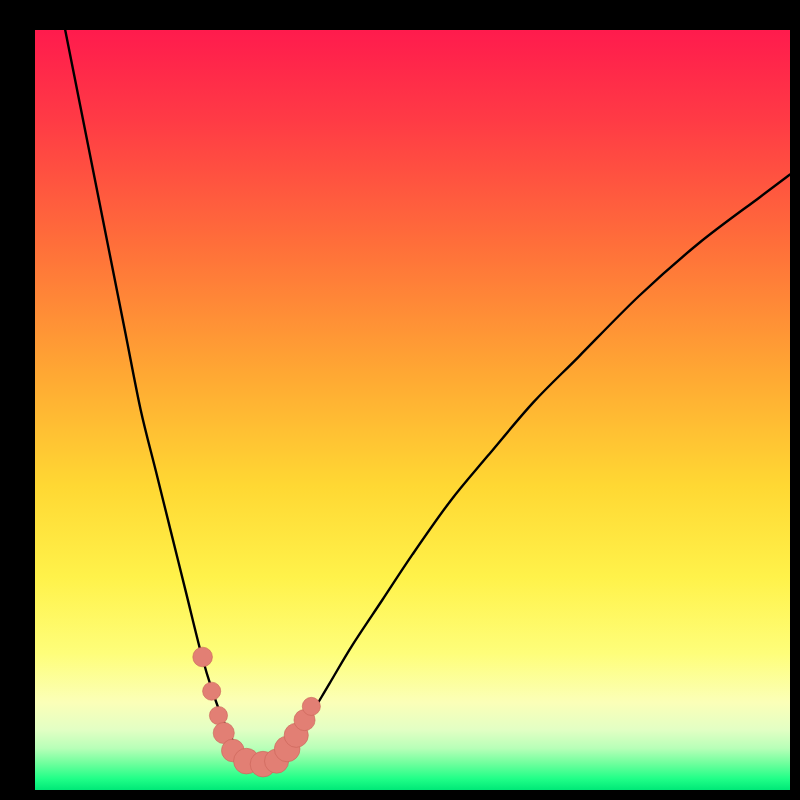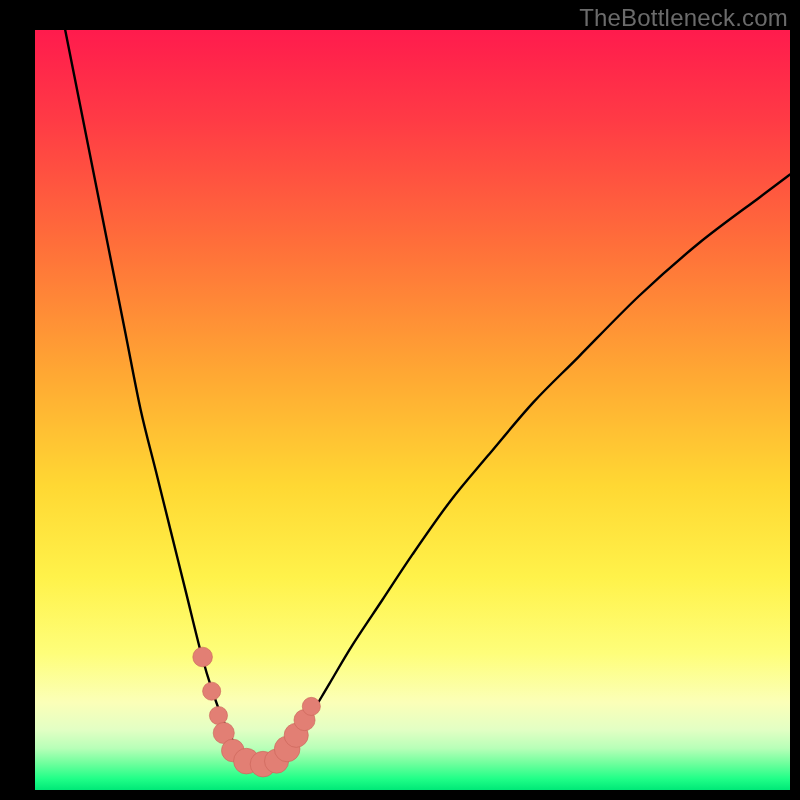--- a/index.html
+++ b/index.html
@@ -81,14 +81,13 @@
           <circle cx="211.40000000000003" cy="731.12" r="12.835" fill="#e27f74" stroke="#c96357" stroke-width="0.6"></circle>
           <circle cx="228.01" cy="734.16" r="12.835" fill="#e27f74" stroke="#c96357" stroke-width="0.6"></circle>
           <circle cx="241.6" cy="731.12" r="12.08" fill="#e27f74" stroke="#c96357" stroke-width="0.6"></circle>
           <circle cx="252.16999999999996" cy="718.96" r="12.835" fill="#e27f74" stroke="#c96357" stroke-width="0.6"></circle>
           <circle cx="261.23" cy="705.28" r="12.08" fill="#e27f74" stroke="#c96357" stroke-width="0.6"></circle>
           <circle cx="269.535" cy="690.08" r="10.569999999999999" fill="#e27f74" stroke="#c96357" stroke-width="0.6"></circle>
           <circle cx="276.33" cy="676.4" r="9.06" fill="#e27f74" stroke="#c96357" stroke-width="0.6"></circle>
         </g>
     </svg>
   </div>
-  <div class="watermark">TheBottleneck.com</div>
 </div>
 
 </body></html>

